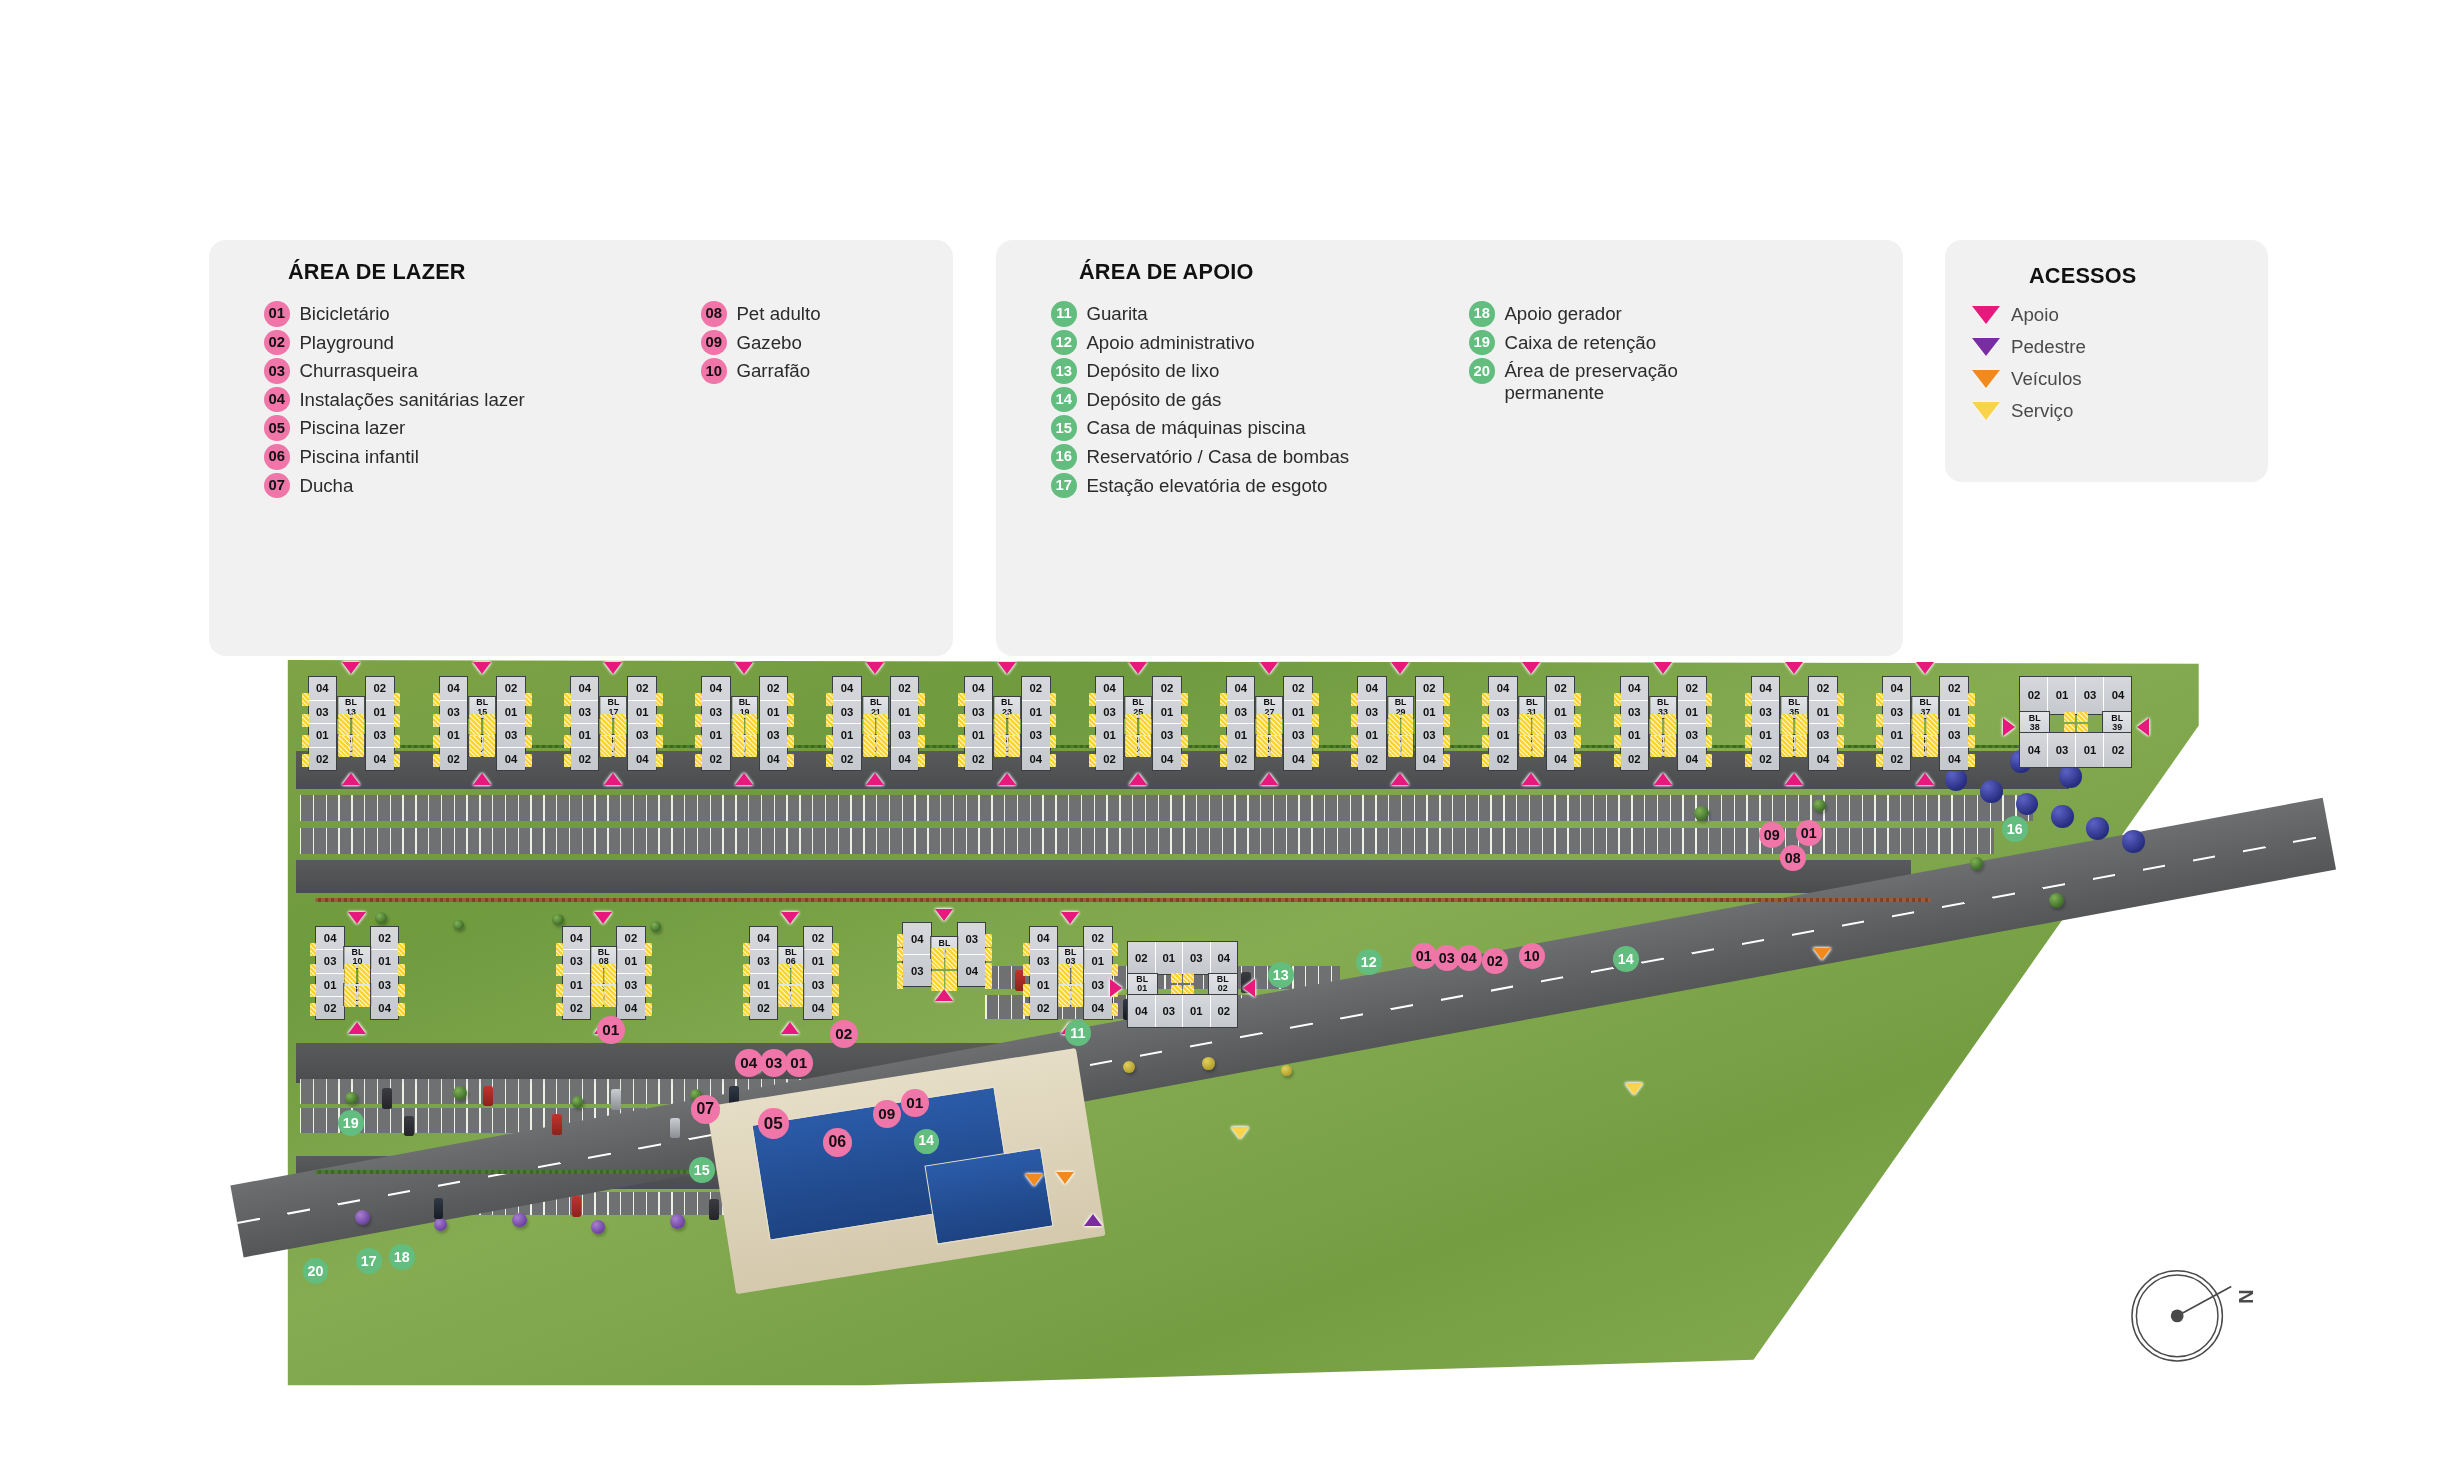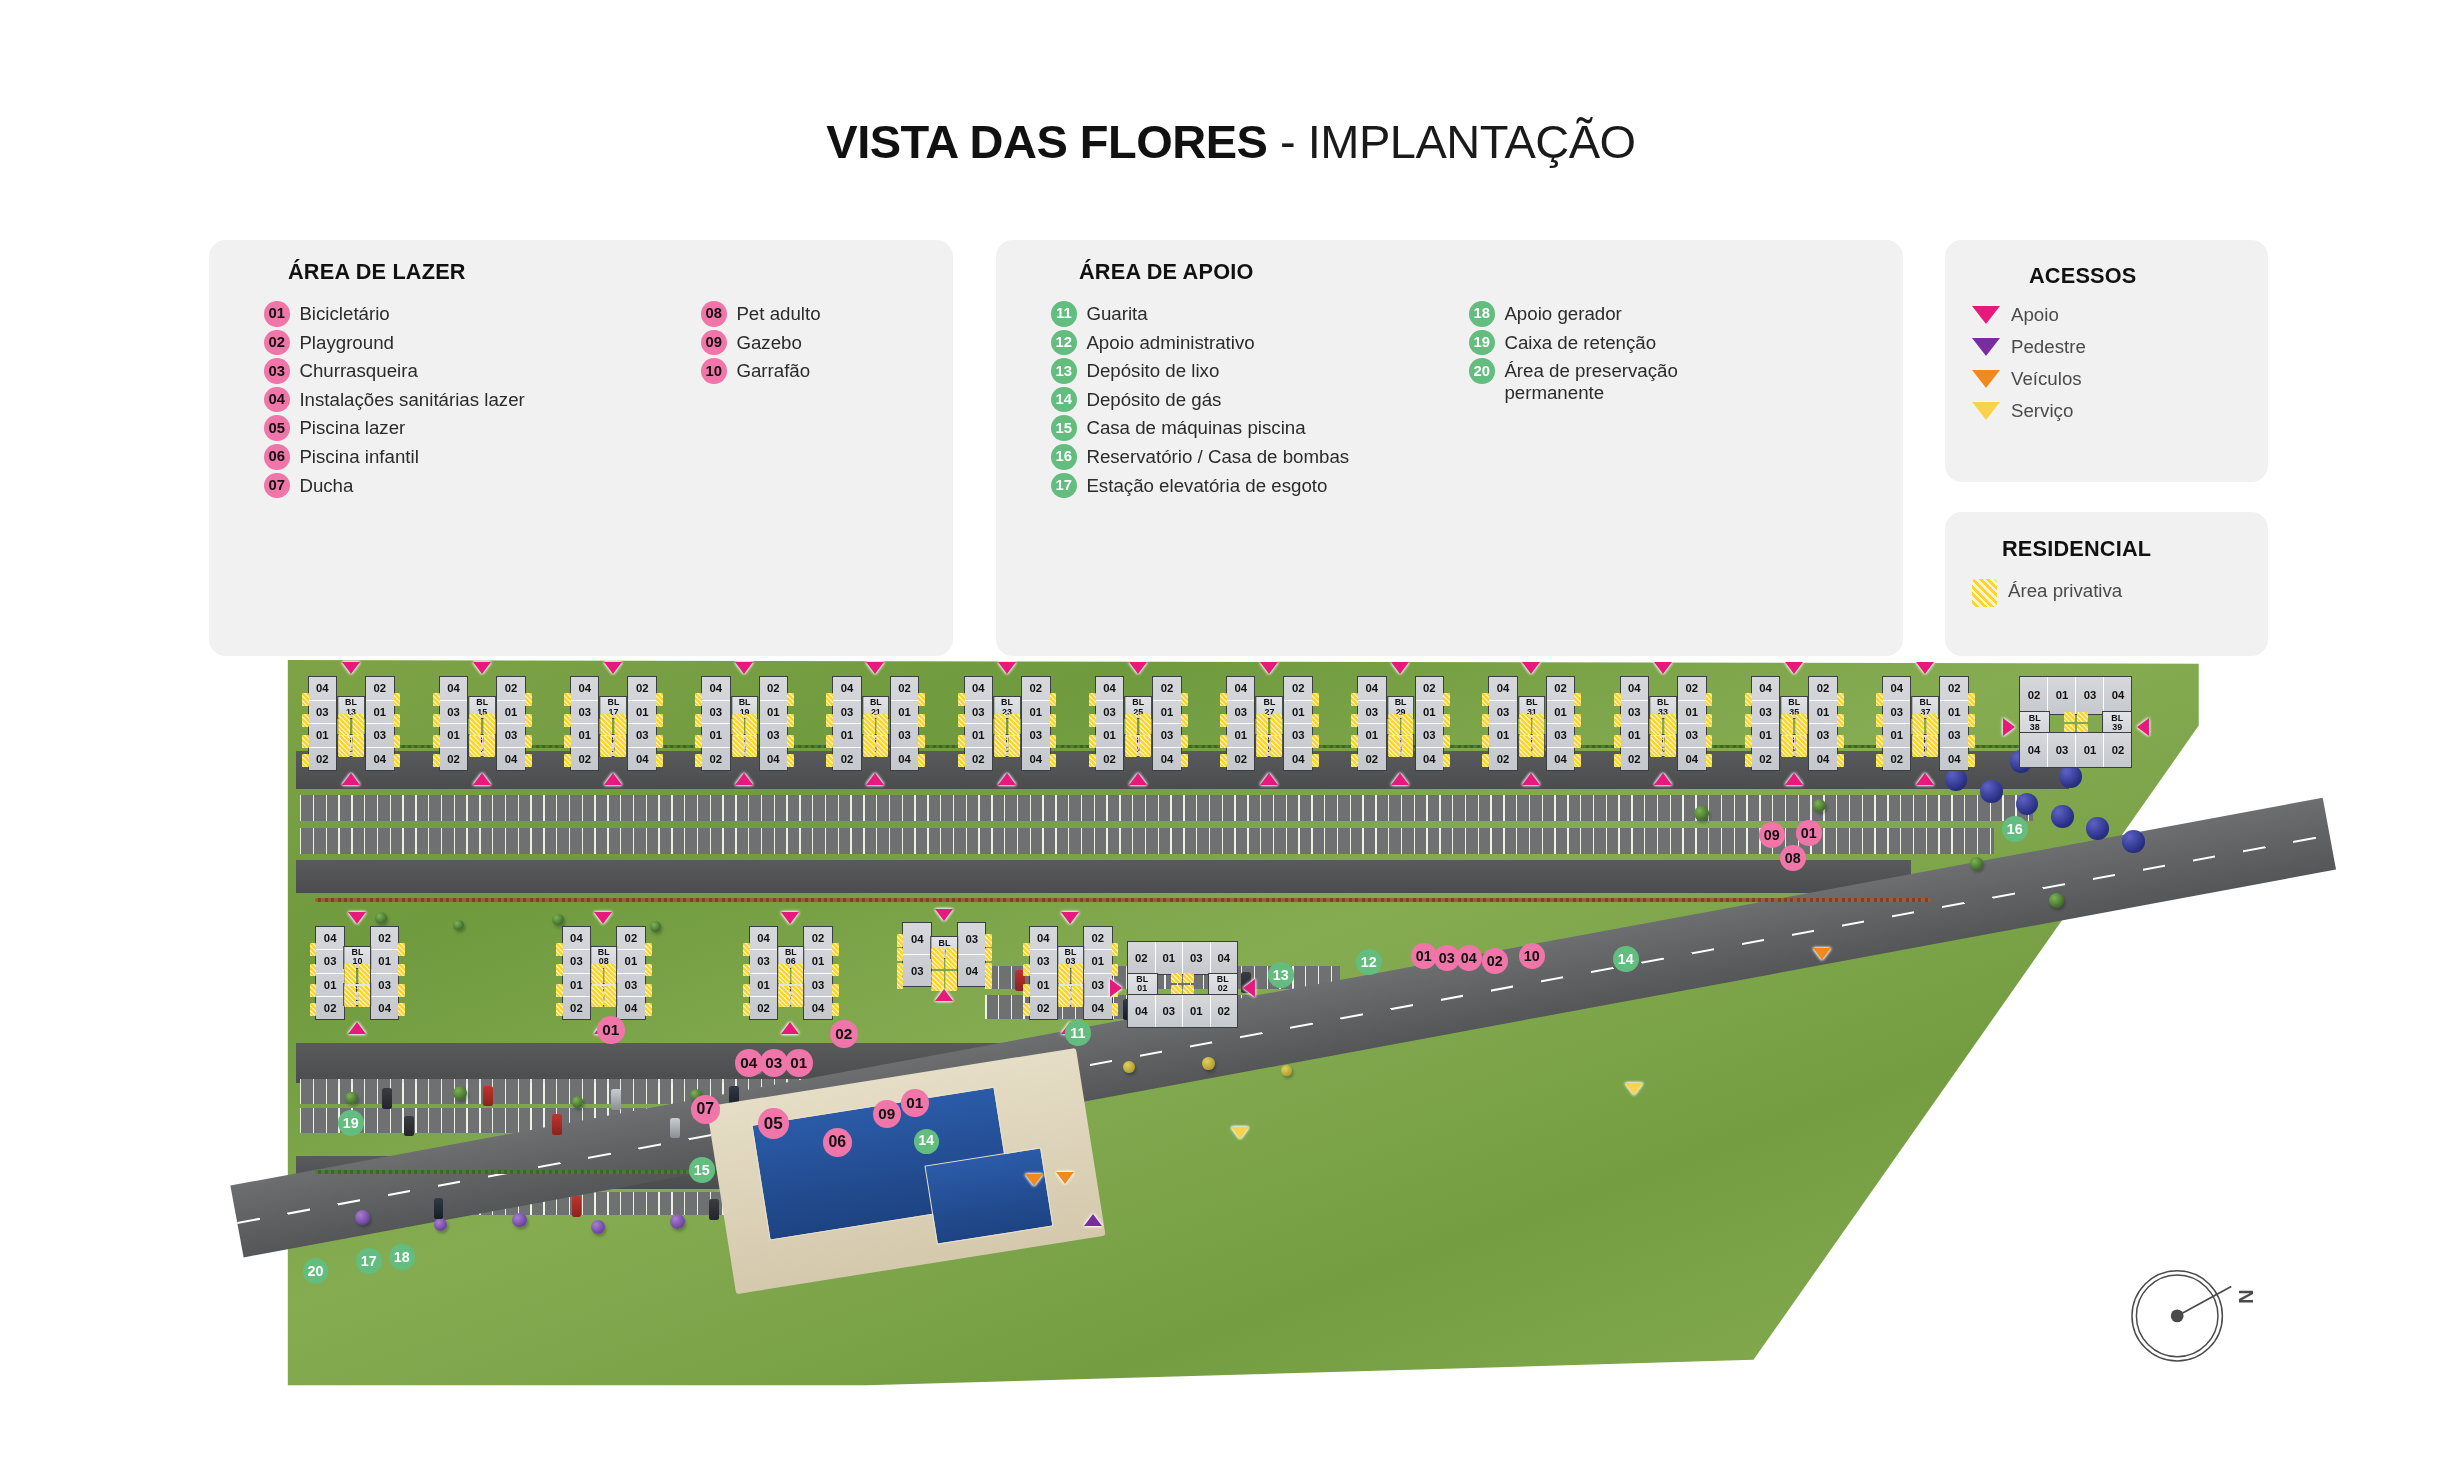--- a/index.html
+++ b/index.html
@@ -216,24 +216,20 @@
     position: absolute; right: 0; top: 31.5px;
     font-size: 19.7px; font-weight: 700; color: #4a4a4a;
     transform: rotate(90deg); transform-origin: center;
   }
 </style>
 </head>
 <body>
 
 <div id="root">
 
-  <div class="title">
-    <span class="t-bold">VISTA DAS FLORES</span>
-    <span class="t-light">- IMPLANTAÇÃO</span>
-  </div>
 
   <div class="panel" style="left:209px; top:240px; width:744px; height:416px;">
     <div class="panel-title" style="position:absolute;left:79px;top:18.7px;">ÁREA DE LAZER</div>
     <div style="position:absolute;left:55px;top:61px;width:374px;">
       <div class="legend-row">
         <div class="badge pink">01</div>
         <div class="legend-label">Bicicletário</div>
       </div>
       <div class="legend-row">
         <div class="badge pink">02</div>
@@ -347,27 +343,20 @@
       </div>
       <div class="legend-row">
         <div class="tri-wrap">
           <div class="tri" style="border-top-color:#fbd24b;"></div>
         </div>
         <div class="acc-label">Serviço</div>
       </div>
     </div>
   </div>
 
-  <div class="panel" style="left:1945px; top:512px; width:323px; height:144px;">
-    <div class="panel-title" style="position:absolute;left:57px;top:23.6px;">RESIDENCIAL</div>
-    <div class="legend-row" style="position:absolute;left:26.6px;top:67px;">
-      <div class="res-swatch"></div>
-      <div class="acc-label">Área privativa</div>
-    </div>
-  </div>
 
   <div id="plan">
 
     <div class="plan-ground"></div>
 
     <div class="asphalt" style="left:1.0%;top:12.5%;width:90%;height:5.2%;"></div>
     <div class="asphalt" style="left:1.0%;top:27.5%;width:82%;height:4.5%;"></div>
     <div class="asphalt" style="left:1.0%;top:52.5%;width:36%;height:5.5%;"></div>
     <div class="asphalt" style="left:1.0%;top:68%;width:30%;height:4.5%;"></div>
 

